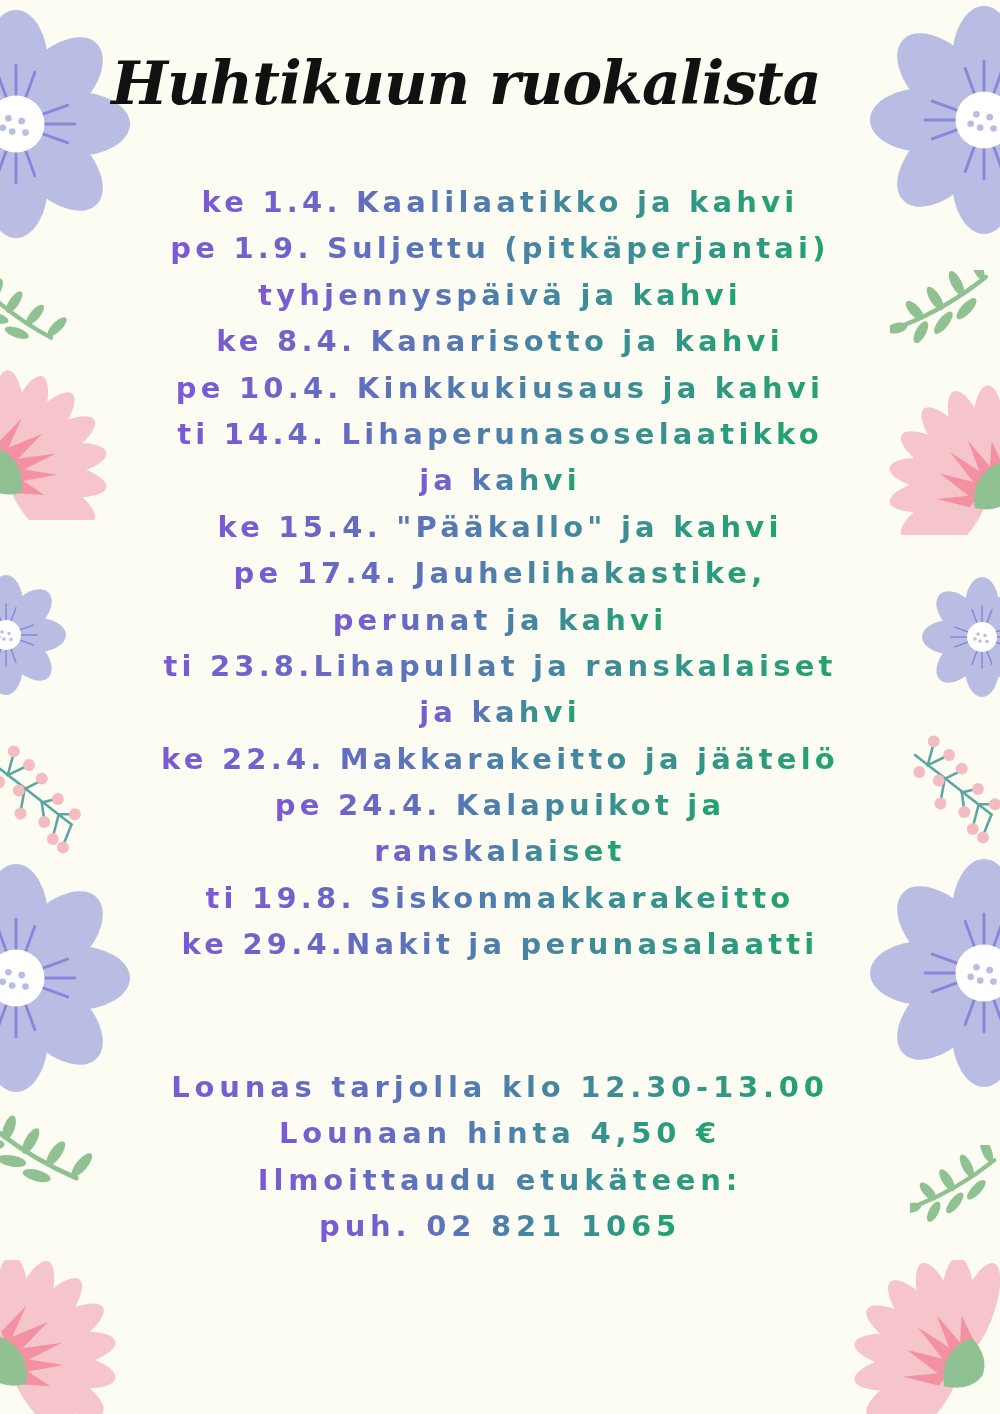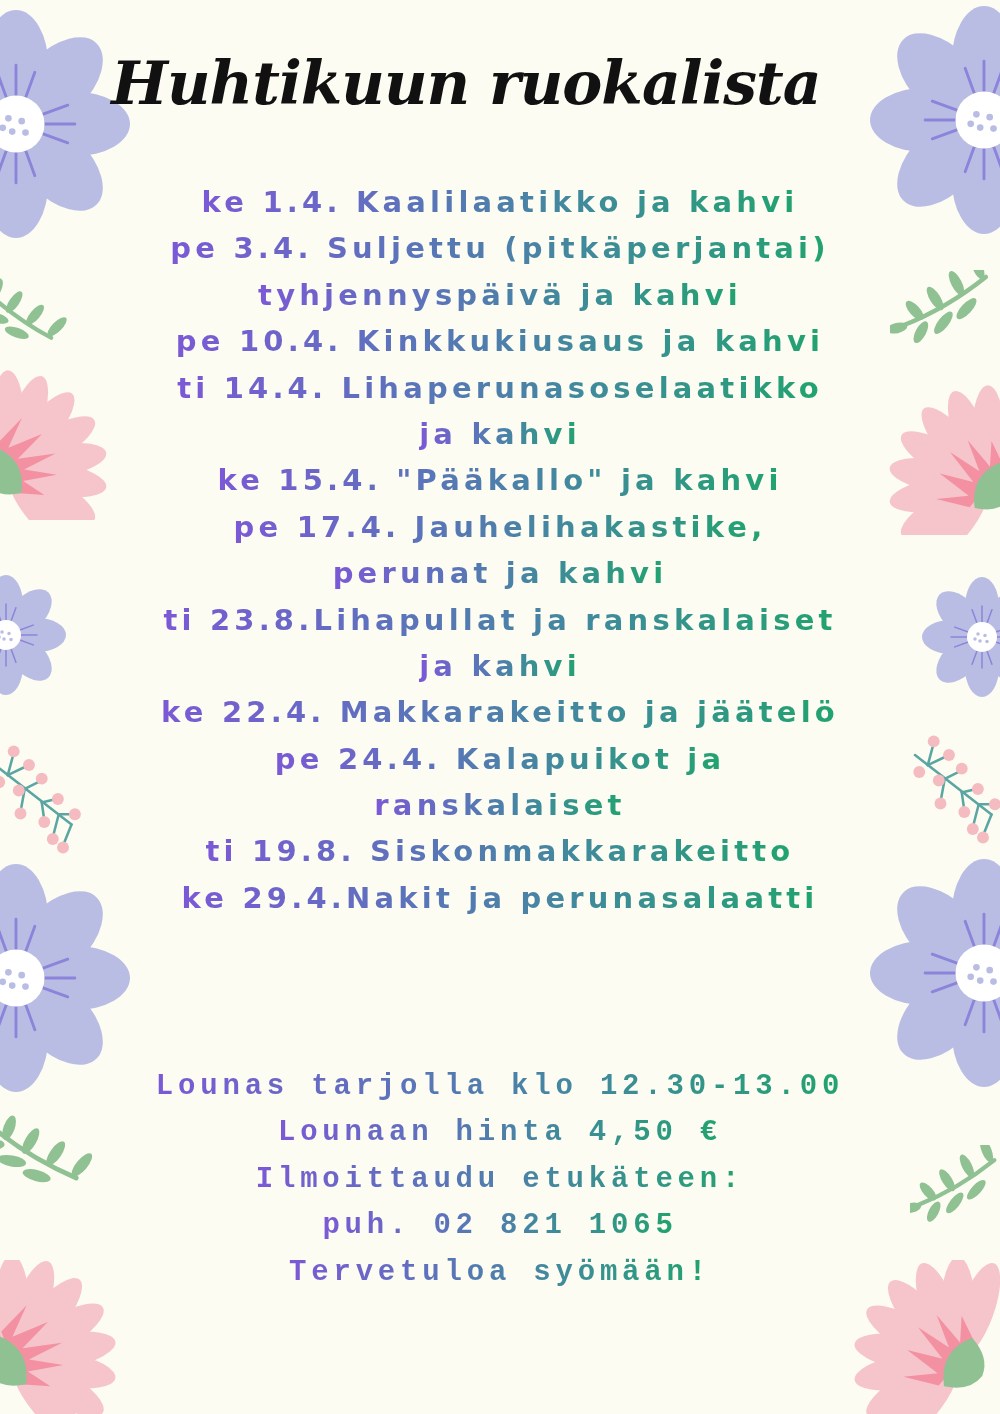--- a/index.html
+++ b/index.html
@@ -48,21 +48,21 @@
       height: 46.4px;
       white-space: nowrap;
       background: linear-gradient(90deg, #7b59d6 0%, #5c73bb 35%, #3f8b9a 65%, #21a36f 100%);
       -webkit-background-clip: text;
       background-clip: text;
       color: transparent;
       -webkit-text-fill-color: transparent;
     }
     .menu-list { top: 179px; }
     .info-list { top: 1064px; }
-    .info-list .line { letter-spacing: 4.8px; font-family: Liberation Mono, monospace; }
+    .info-list .line { letter-spacing: 4.8px; }
   </style>
 </head>
 <body>
 
 <svg width="0" height="0" style="position:absolute">
   <defs>
     <g id="purpleFlower">
       <g fill="#b9bde3">
         <ellipse cx="0" cy="-62" rx="34" ry="58"></ellipse>
         <ellipse cx="0" cy="-62" rx="34" ry="58" transform="rotate(45)"></ellipse>
@@ -199,36 +199,36 @@
   <use href="#leafSprig" transform="translate(8 60) rotate(-12) scale(0.7)"></use>
 </svg>
 <svg class="deco" style="right:0;top:1260" width="160" height="154" viewBox="0 0 160 154">
   <use href="#pinkFlower" transform="translate(118 102) rotate(-60) scale(1)"></use>
 </svg>
 
 <div class="title">Huhtikuun ruokalista</div>
 
 <div class="menu menu-list">
   <span class="line">ke 1.4. Kaalilaatikko ja kahvi</span>
-  <span class="line">pe 3.4. Suljettu (pitkäperjantai)</span>
+  <span class="line">pe 1.9. Suljettu (pitkäperjantai)</span>
   <span class="line">tyhjennyspäivä ja kahvi</span>
+  <span class="line">ke 8.4. Kanarisotto ja kahvi</span>
   <span class="line">pe 10.4. Kinkkukiusaus ja kahvi</span>
   <span class="line">ti 14.4. Lihaperunasoselaatikko</span>
   <span class="line">ja kahvi</span>
   <span class="line">ke 15.4. "Pääkallo" ja kahvi</span>
   <span class="line">pe 17.4. Jauhelihakastike,</span>
   <span class="line">perunat ja kahvi</span>
   <span class="line">ti 23.8.Lihapullat ja ranskalaiset</span>
   <span class="line">ja kahvi</span>
   <span class="line">ke 22.4. Makkarakeitto ja jäätelö</span>
   <span class="line">pe 24.4. Kalapuikot ja</span>
   <span class="line">ranskalaiset</span>
   <span class="line">ti 19.8. Siskonmakkarakeitto</span>
   <span class="line">ke 29.4.Nakit ja perunasalaatti</span>
 </div>
 
 <div class="menu info-list">
   <span class="line">Lounas tarjolla klo 12.30-13.00</span>
   <span class="line">Lounaan hinta 4,50 €</span>
   <span class="line">Ilmoittaudu etukäteen:</span>
   <span class="line">puh. 02 821 1065</span>
-  <span class="line">Tervetuloa syömään!</span>
 </div>
 
 </body></html>

